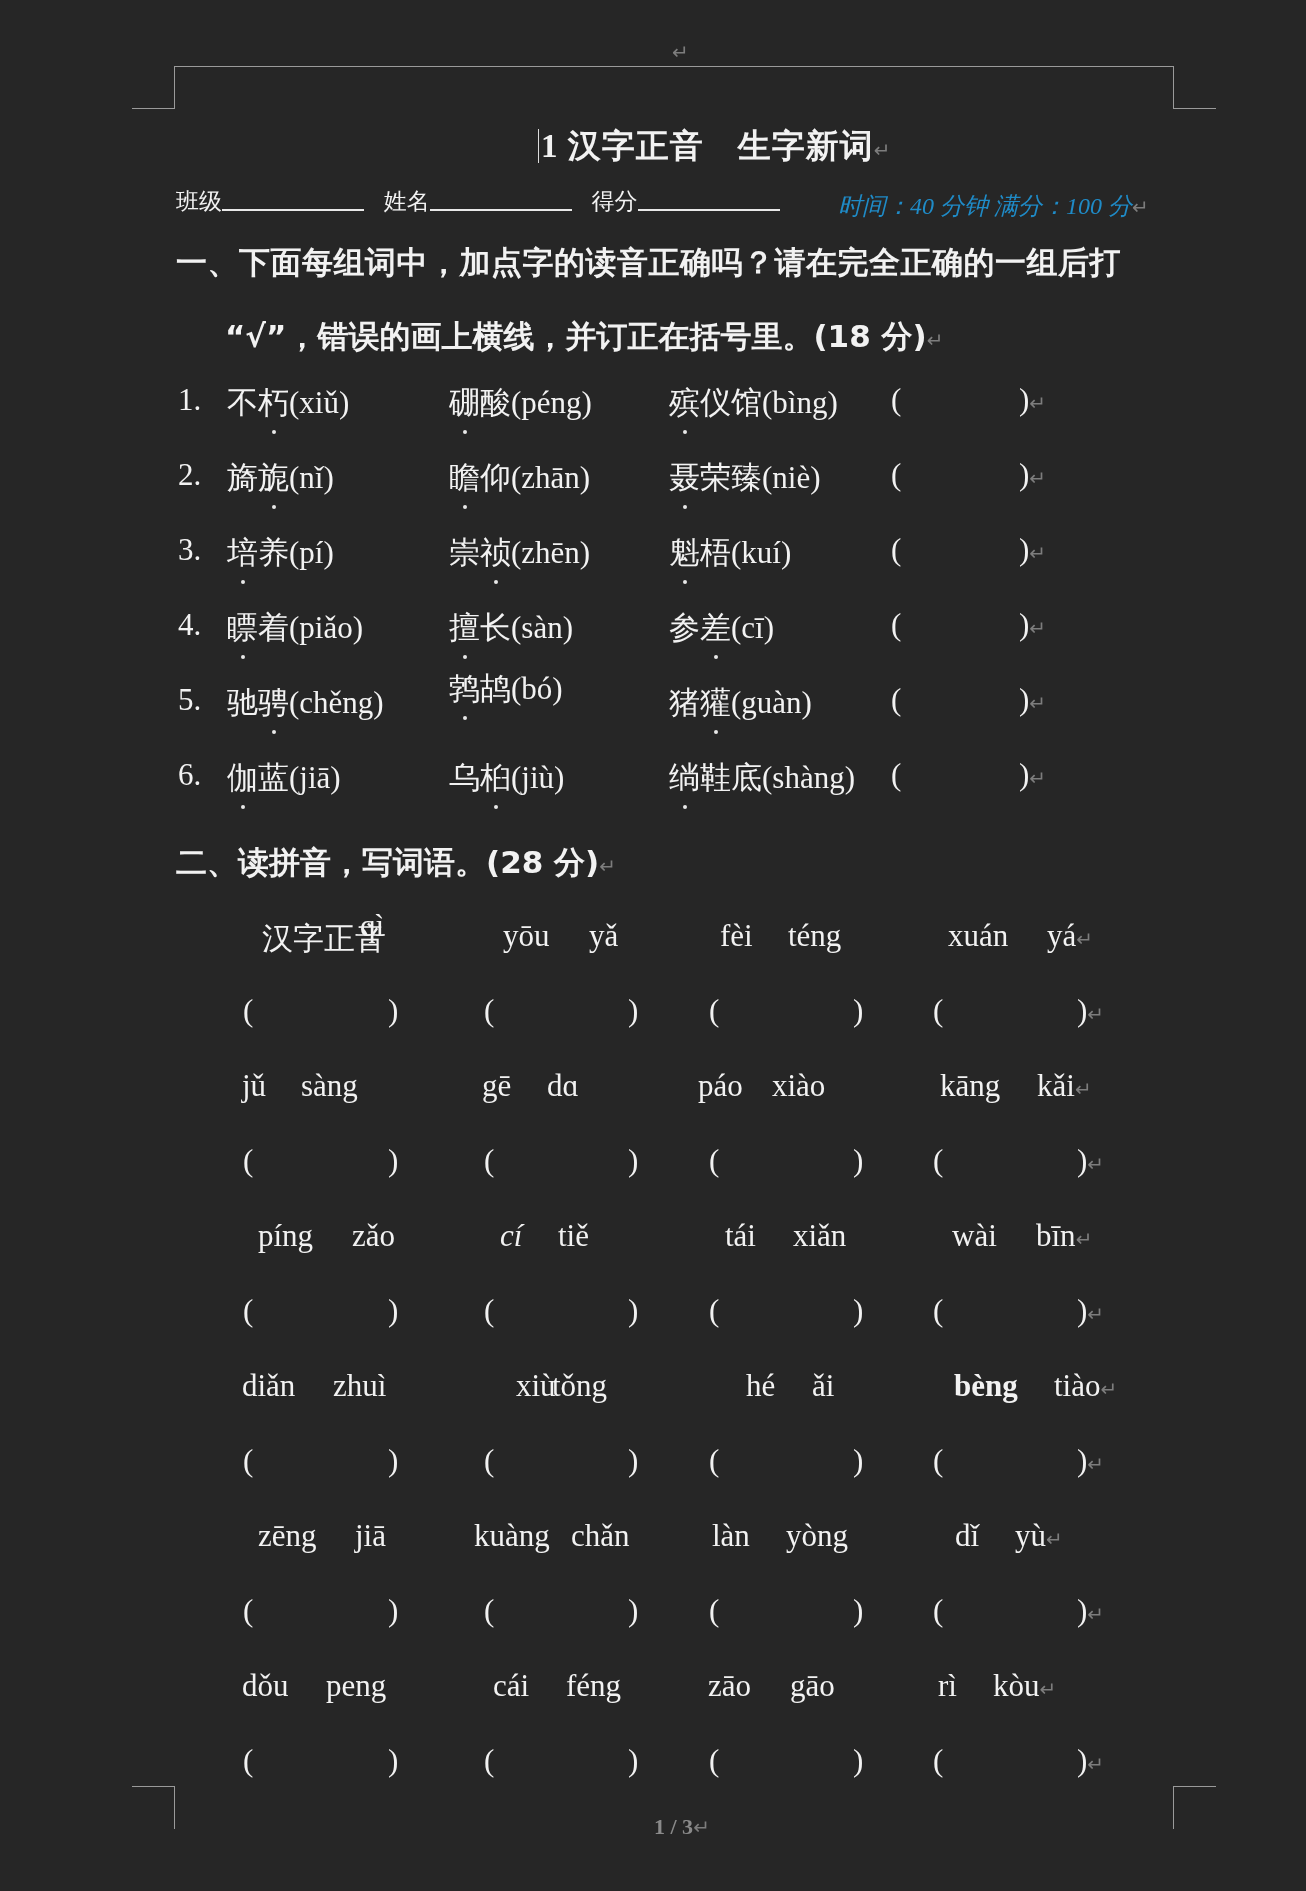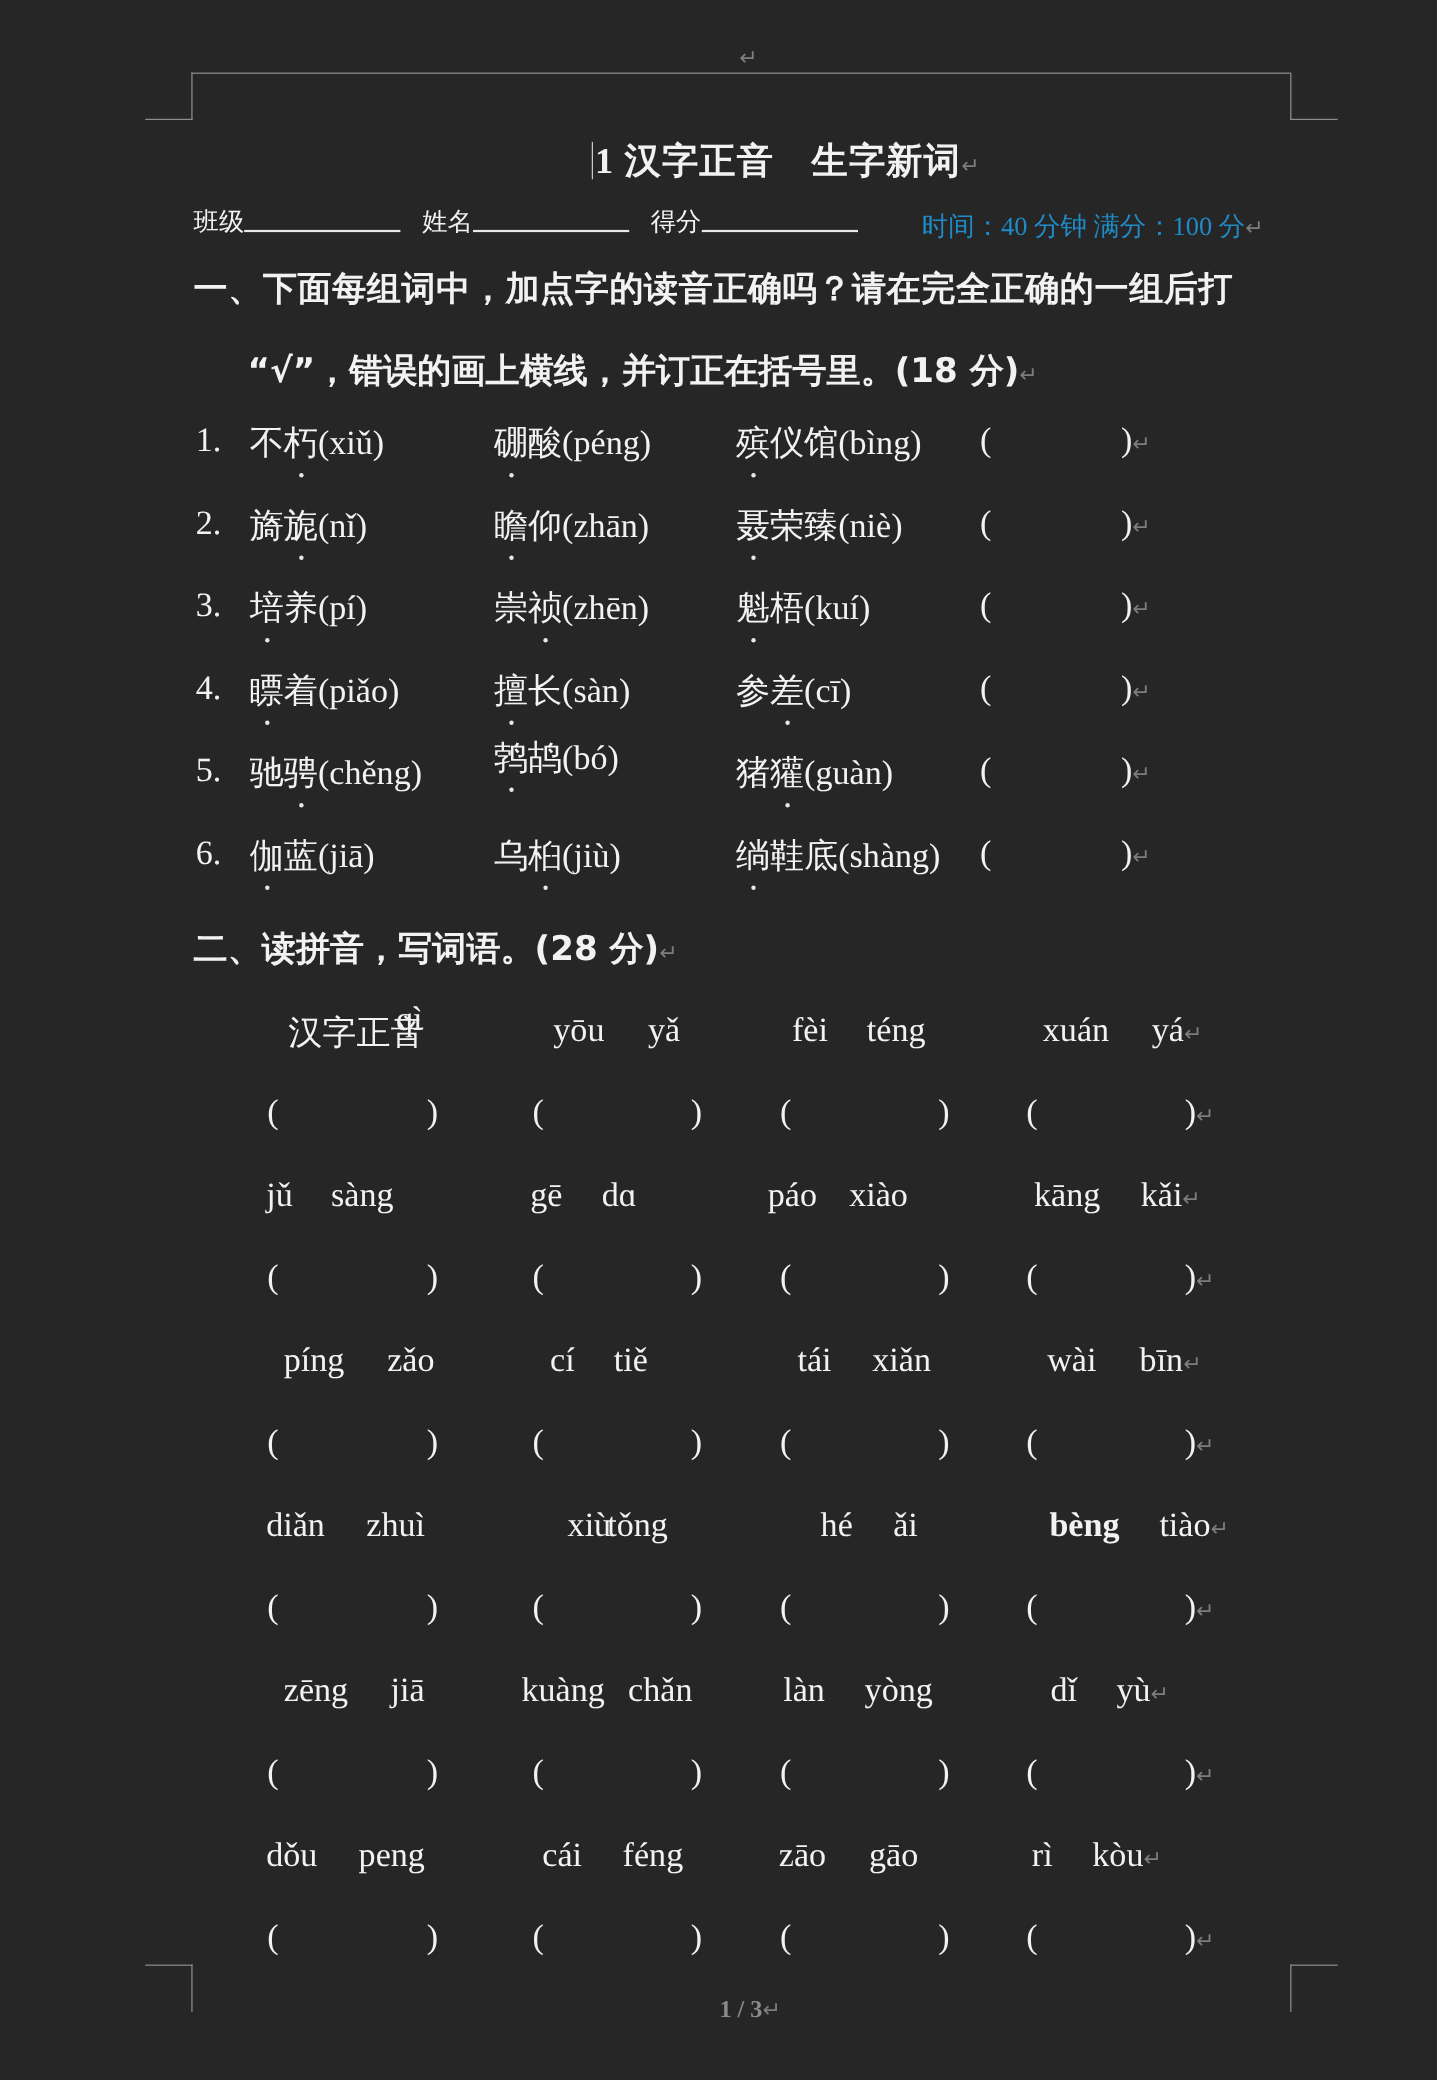--- a/index.html
+++ b/index.html
@@ -7,21 +7,21 @@
     width:1306px; height:1891px; background:#262626; position:relative; overflow:hidden;
     font-family:"Liberation Serif","DejaVu Serif",serif; color:#f2f2f2;
   }
   .abs { position:absolute; white-space:nowrap; }
   .line { position:absolute; background:#9a9a9a; }
   .ret { color:#7d7d7d; font-family:"DejaVu Sans",sans-serif; font-size:20px; font-weight:normal; }
   .title { font-size:33px; font-weight:bold; letter-spacing:1px; }
   .cursor { display:inline-block; width:1px; height:34px; background:#dcdcdc; vertical-align:-6px; margin-right:2px; }
   .info { font-size:23px; }
   .blank { display:inline-block; width:142px; border-bottom:2px solid #e8e8e8; height:22px; vertical-align:-2px; margin-right:14px; }
-  .meta { font-size:24px; color:#1f8bc7; }
+  .meta { font-size:24px; color:#1f8bc7;font-style:italic; }
   .h1 { font-size:31px; font-family:"DejaVu Sans",sans-serif; font-weight:bold; }
   .row { font-size:31px; }
   .w { position:absolute; white-space:nowrap; }
   .dot { position:relative; display:inline-block; }
   .dot::after { content:""; position:absolute; left:50%; bottom:-10px; width:4px; height:4px; margin-left:-2px; background:#e8e8e8; border-radius:50%; }
   .py { font-size:31px; }
   .paren { font-size:31px; }
   .pagenum { font-size:22px; font-weight:bold; color:#8a8a8a; }
 </style>
 </head>
@@ -132,21 +132,21 @@
       <span class="w paren" style="left: 709px; top: 1143px;">(</span>
       <span class="w paren" style="left: 853px; top: 1143px;"><span>)</span></span>
       <span class="w py" style="left: 940px; top: 1068px;"><span>kāng</span></span>
       <span class="w py" style="left: 1037px; top: 1068px;"><span>kǎi</span><span class="ret">↵</span></span>
       <span class="w paren" style="left: 933px; top: 1143px;">(</span>
       <span class="w paren" style="left: 1077px; top: 1143px;"><span>)</span><span class="ret">↵</span></span>
       <span class="w py" style="left: 258px; top: 1218px;"><span>píng</span></span>
       <span class="w py" style="left: 352px; top: 1218px;"><span>zǎo</span></span>
       <span class="w paren" style="left: 243px; top: 1293px;">(</span>
       <span class="w paren" style="left: 388px; top: 1293px;"><span>)</span></span>
-      <span class="w py" style="left: 500px; top: 1218px;"><span>cí</span></span>
+      <span class="w py" style="left: 500px; top: 1218px; font-style: italic;"><span>cí</span></span>
       <span class="w py" style="left: 558px; top: 1218px;"><span>tiě</span></span>
       <span class="w paren" style="left: 484px; top: 1293px;">(</span>
       <span class="w paren" style="left: 628px; top: 1293px;"><span>)</span></span>
       <span class="w py" style="left: 725px; top: 1218px;"><span>tái</span></span>
       <span class="w py" style="left: 793px; top: 1218px;"><span>xiǎn</span></span>
       <span class="w paren" style="left: 709px; top: 1293px;">(</span>
       <span class="w paren" style="left: 853px; top: 1293px;"><span>)</span></span>
       <span class="w py" style="left: 952px; top: 1218px;"><span>wài</span></span>
       <span class="w py" style="left: 1036px; top: 1218px;"><span>bīn</span><span class="ret">↵</span></span>
       <span class="w paren" style="left: 933px; top: 1293px;">(</span>

